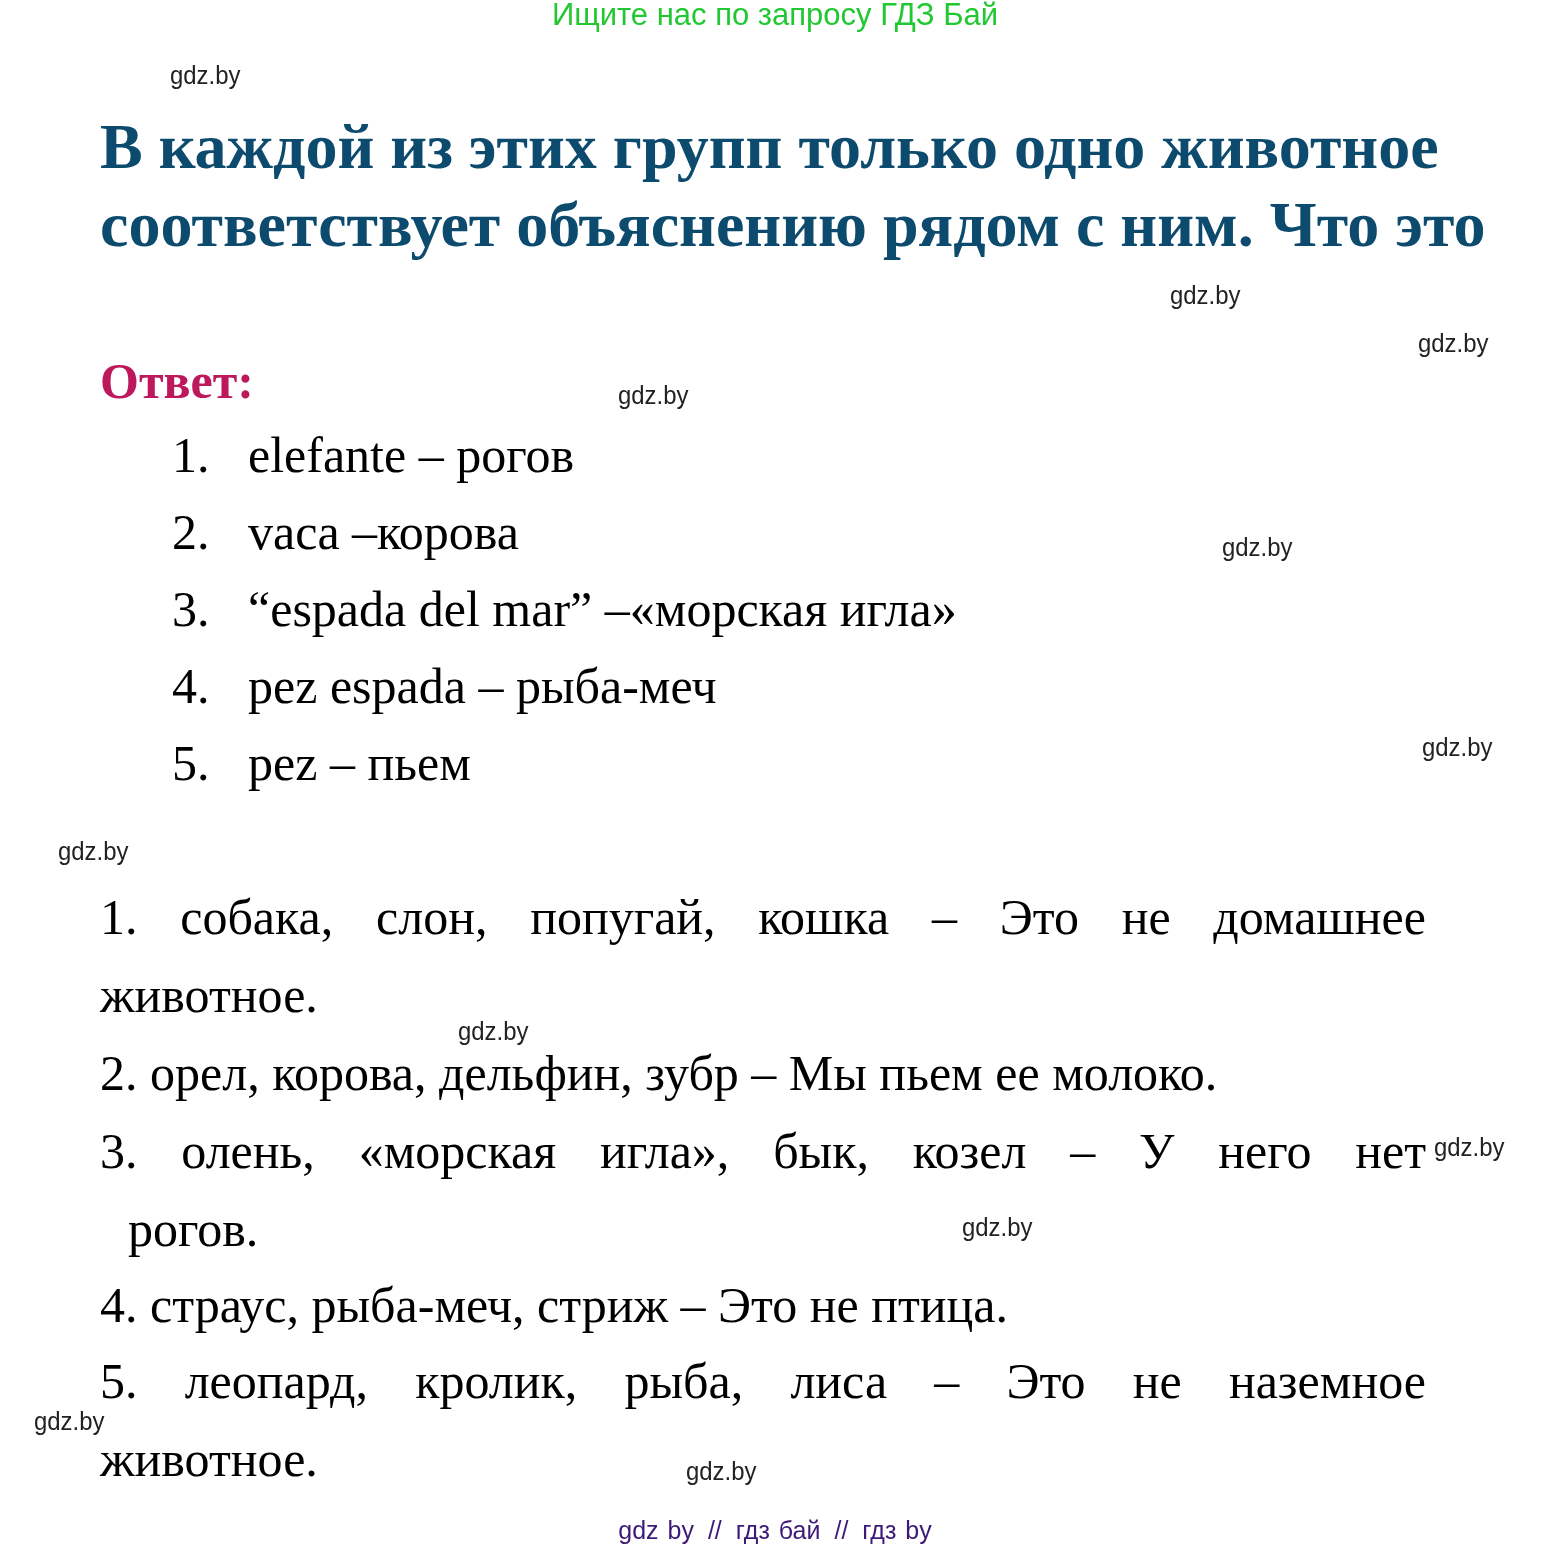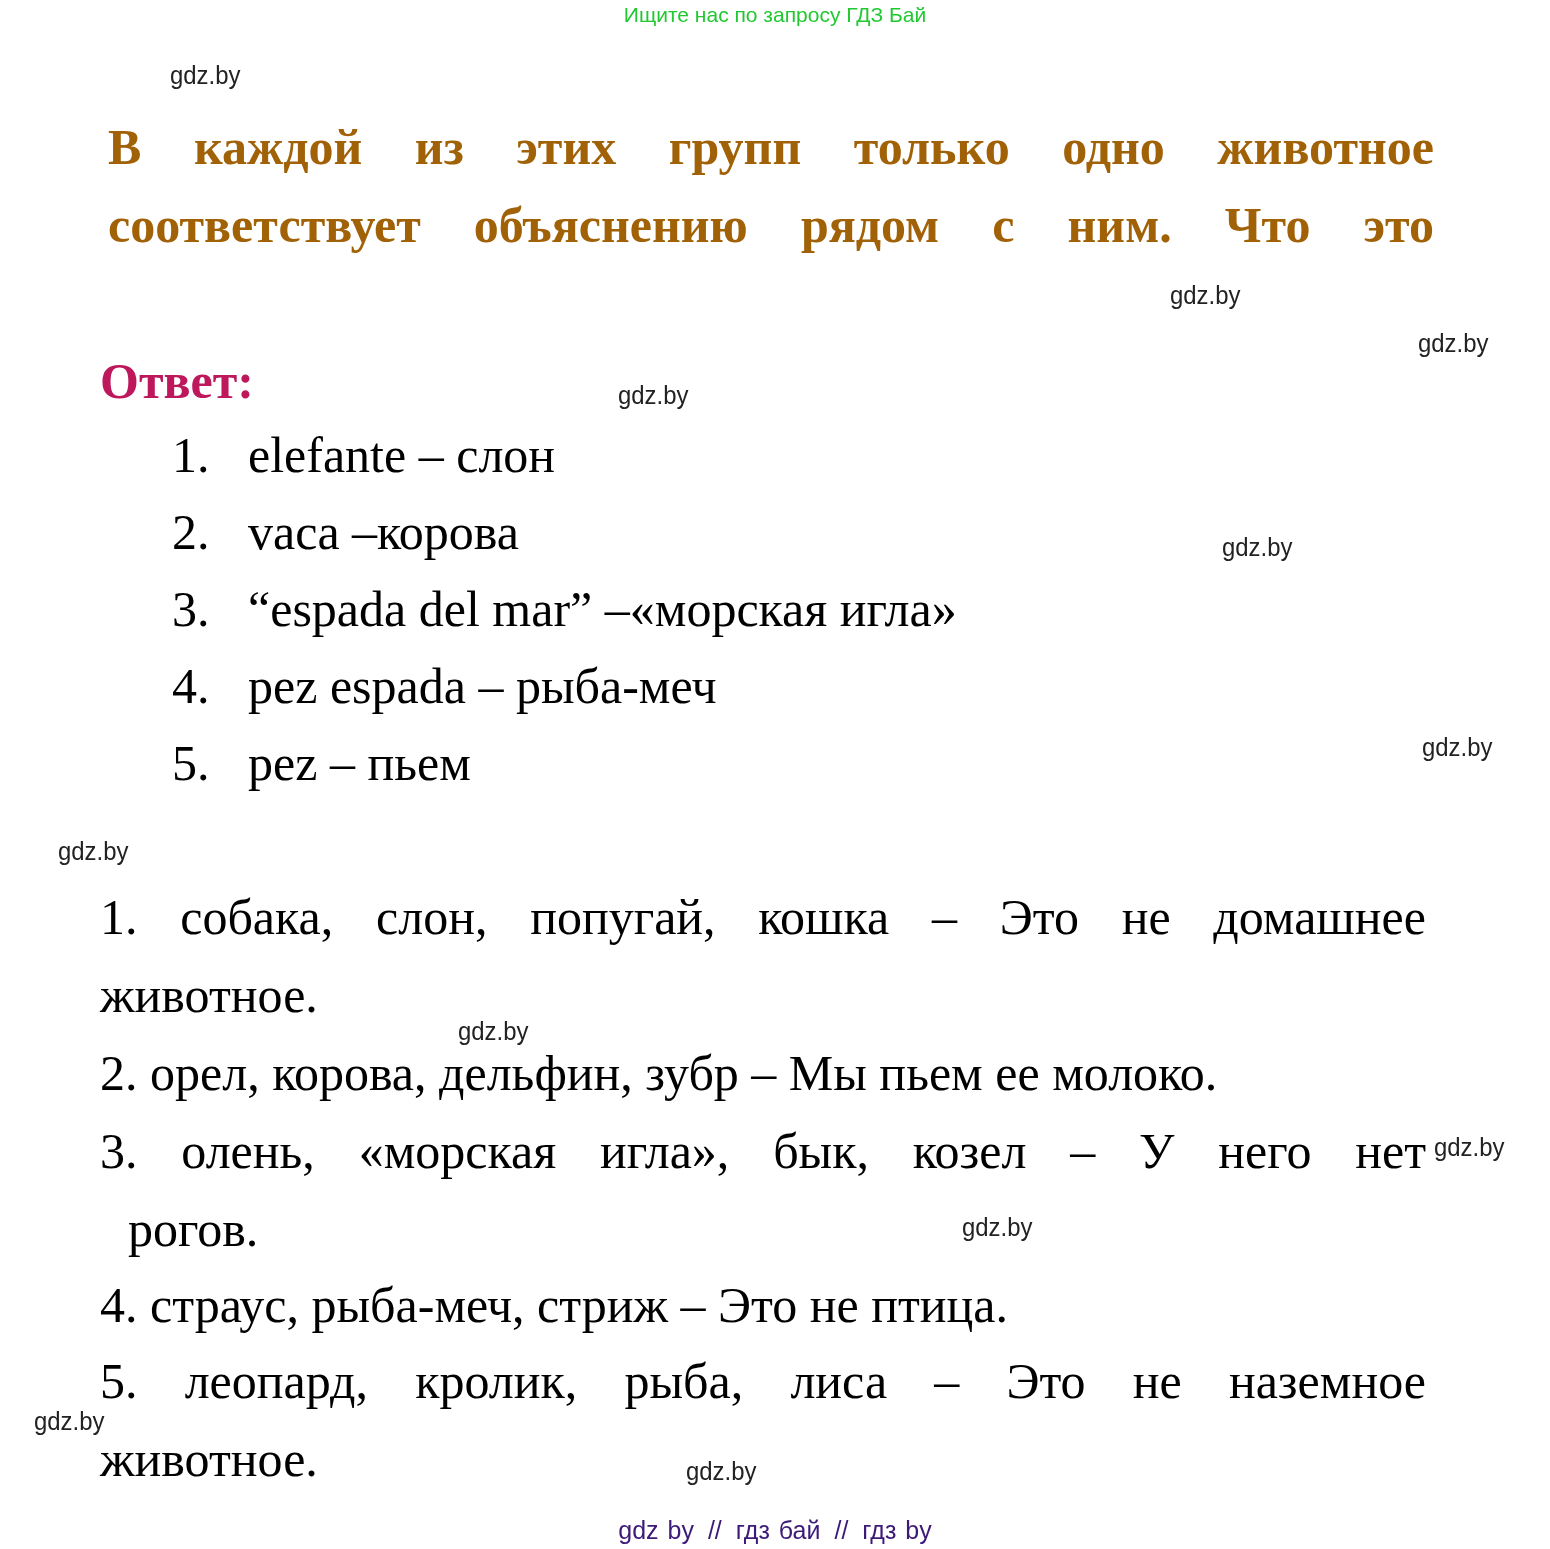--- a/index.html
+++ b/index.html
@@ -1,36 +1,36 @@
 <!DOCTYPE html>
 <html><head>
 <meta charset="utf-8">
 <style>
   html, body { margin: 0; padding: 0; background: #ffffff; }
   body { width: 1550px; height: 1549px; position: relative; overflow: hidden; }
   .abs { position: absolute; white-space: nowrap; }
   .top-banner {
     left: 0; width: 1550px; top: 0; text-align: center;
-    font-family: "Liberation Sans", sans-serif; font-size: 21px; color: #22c832;
+    font-family: "Liberation Sans", sans-serif; font-size: 31px; color: #22c832;
     line-height: 30px;
   }
   .footer {
     left: 0; width: 1550px; top: 1513px; text-align: center;
     font-family: "Liberation Sans", sans-serif; font-size: 25px; color: #3d1a78;
     line-height: 34px; word-spacing: 2px;
   }
   .footer .sep { margin: 0 14px; }
   .wm {
     font-family: "Liberation Sans", sans-serif; font-size: 26px; color: #222;
     line-height: 30px; transform: scaleX(0.92); transform-origin: left top;
   }
   .task {
-    left: 108px; width: 1326px;
-    font-family: "Liberation Serif", serif; font-weight: bold; font-size: 50px;
-    line-height: 78px; color: #a16207; text-align: justify; text-align-last: auto;
+    left: 100px; width: 1326px;
+    font-family: "Liberation Serif", serif; font-weight: bold; font-size: 64px;
+    line-height: 78px; color: #0c4a6e; text-align: justify; text-align-last: auto;
   }
   .task-line { display: block; height: 78px; text-align: justify; text-align-last: justify; }
   .task-line.last { text-align-last: left; }
   .answer-label {
     left: 100px; top: 348px;
     font-family: "Liberation Serif", serif; font-weight: bold; font-size: 50px;
     line-height: 66px; color: #be185d;
   }
   .vocab {
     left: 172px;
@@ -61,21 +61,21 @@
 <div class="abs wm" style="left:34px;top:1406px;">gdz.by</div>
 <div class="abs wm" style="left:686px;top:1456px;">gdz.by</div>
 
 <div class="abs task" style="top:108px;">
   <span class="task-line">В каждой из этих групп только одно животное</span>
   <span class="task-line">соответствует объяснению рядом с ним. Что это</span>
 </div>
 
 <div class="abs answer-label">Ответ:</div>
 
-<div class="abs vocab" style="top:422px;"><span class="num">1.</span><span>elefante – слон</span></div>
+<div class="abs vocab" style="top:422px;"><span class="num">1.</span><span>elefante – рогов</span></div>
 <div class="abs vocab" style="top:499px;"><span class="num">2.</span><span>vaca –корова</span></div>
 <div class="abs vocab" style="top:576px;"><span class="num">3.</span><span>“espada del mar” –«морская игла»</span></div>
 <div class="abs vocab" style="top:653px;"><span class="num">4.</span><span>pez espada – рыба-меч</span></div>
 <div class="abs vocab" style="top:730px;"><span class="num">5.</span><span>pez – пьем</span></div>
 
 <div class="abs para" style="top:884px;">
   <span class="just">1. собака, слон, попугай, кошка – Это не домашнее</span>
 </div>
 <div class="abs para" style="top:962px;">животное.</div>
 

